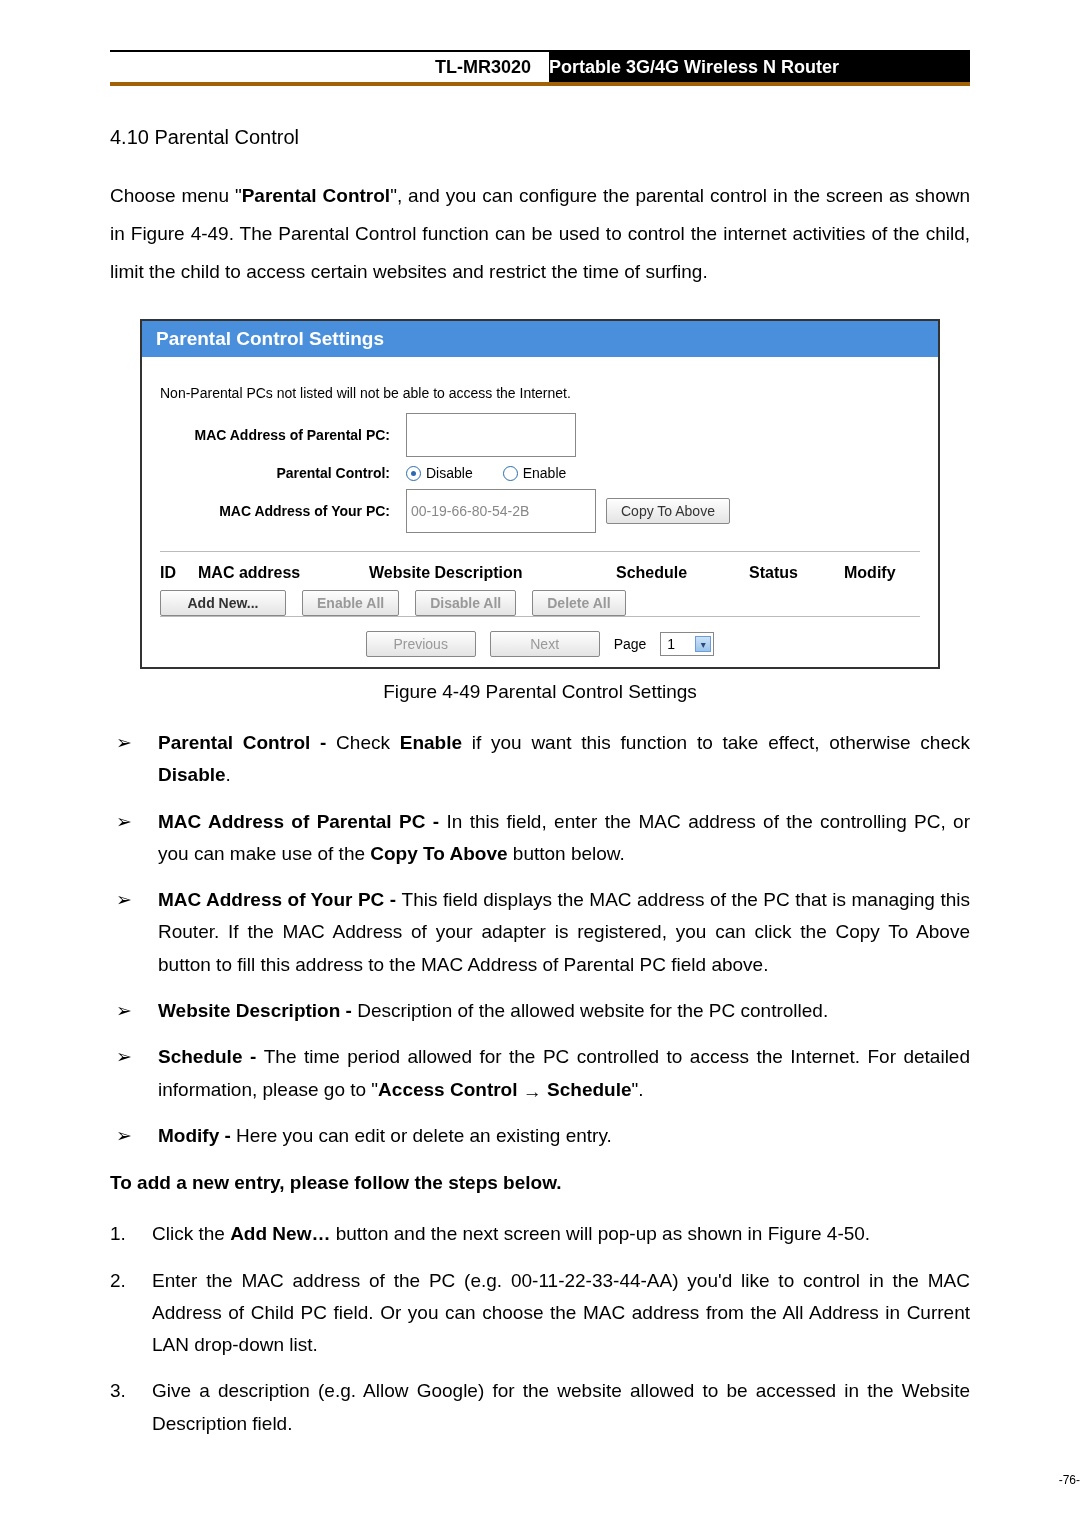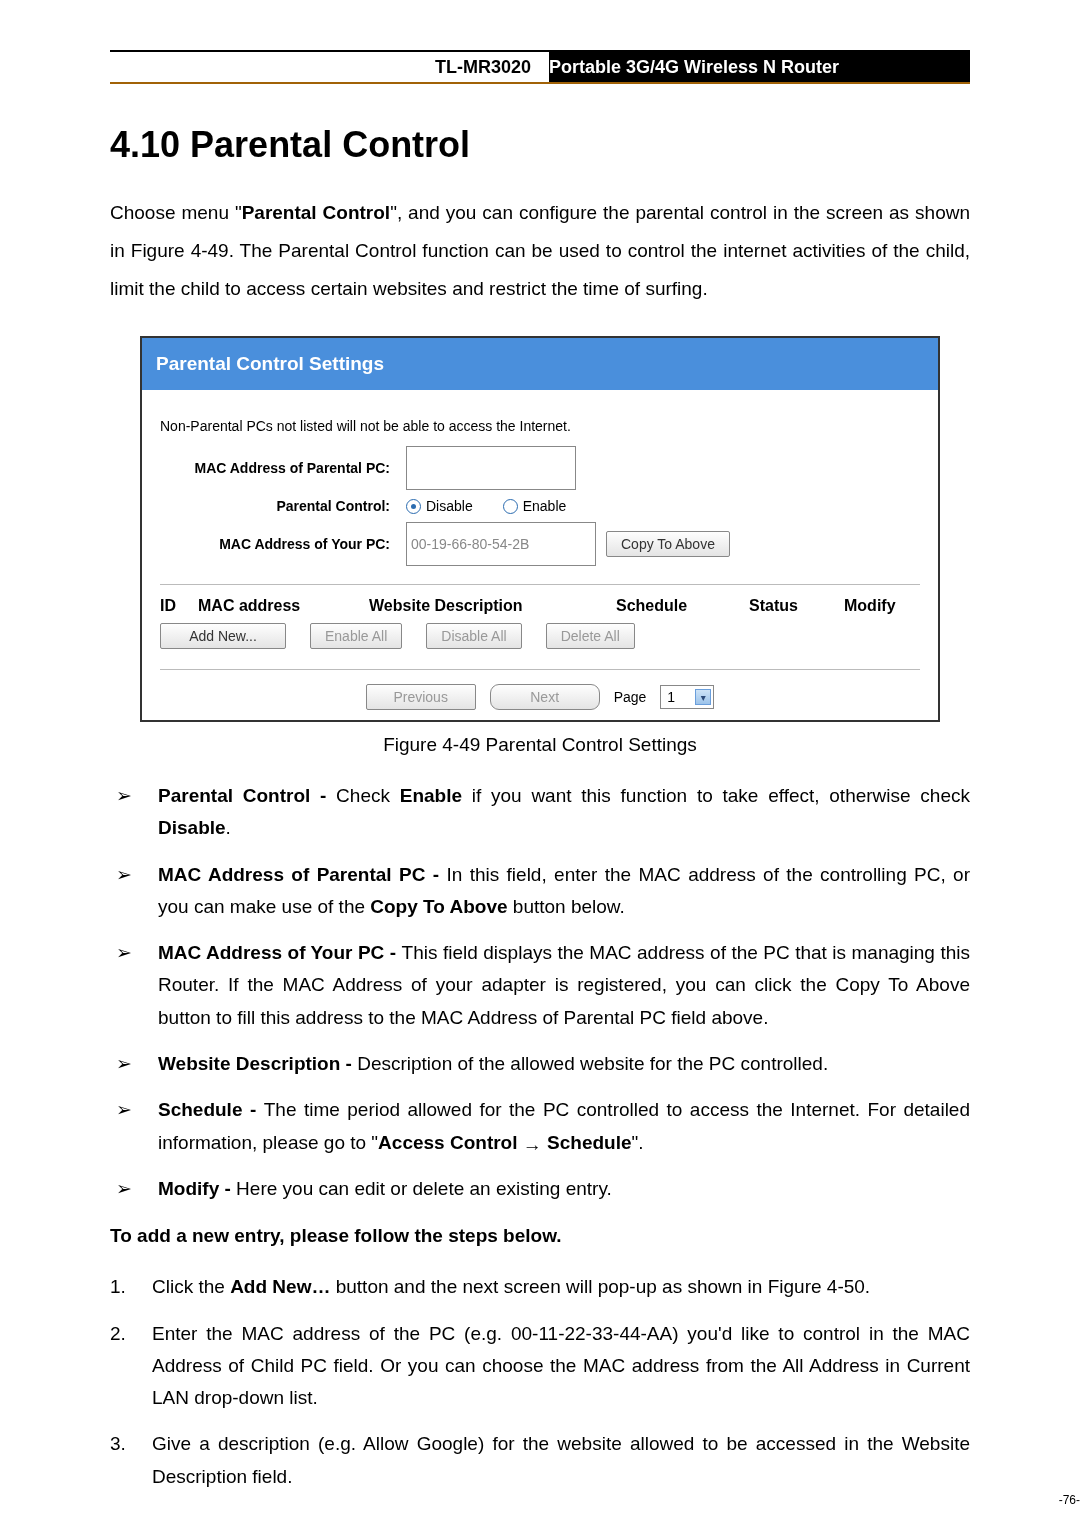--- a/index.html
+++ b/index.html
@@ -13,21 +13,21 @@
     box-sizing: border-box;
     font-family: Arial, Helvetica, sans-serif;
     color: #000;
     padding: 50px 110px 40px 110px;
     position: relative;
   }
 
   
   .header-bar {
     border-top: 2px solid #000;
-    border-bottom: 2px solid #a16207;
+    border-bottom: 4px solid #a16207;
     height: 30px;
     display: flex;
     align-items: stretch;
     font-size: 18px;
     margin-bottom: 40px;
   }
   .header-left {
     flex: 1;
     background: #fff;
     color: #000;
@@ -40,22 +40,22 @@
   .header-right {
     flex: 1;
     background: #000;
     color: #fff;
     font-weight: bold;
     display: flex;
     align-items: center;
   }
 
   h2.section {
-    font-size: 36px;
-    font-weight: bold;
+    font-size: 20px;
+    font-weight: normal;
     margin: 0 0 28px 0;
   }
   .intro {
     font-size: 19px;
     line-height: 2.0;
     text-align: justify;
     margin-bottom: 28px;
   }
 
   
@@ -65,21 +65,21 @@
   .panel {
     border: 2px solid #333;
     background: #fff;
     padding: 0 0 6px 0;
   }
   .panel-title {
     background: #4a8fdc;
     color: #fff;
     font-weight: bold;
     font-size: 19px;
-    padding: 15px 14px;
+    padding: 7px 14px;
   }
   .panel-body {
     padding: 0 18px;
   }
   .notice {
     font-family: Verdana, Arial, sans-serif;
     font-size: 14px;
     color: #000;
     margin: 28px 0 12px 0;
   }
@@ -155,22 +155,23 @@
     margin-bottom: 8px;
   }
   .tbl-head .c-id     { width: 40px; }
   .tbl-head .c-mac    { width: 180px; }
   .tbl-head .c-desc   { width: 260px; }
   .tbl-head .c-sched  { width: 140px; }
   .tbl-head .c-status { width: 100px; }
   .tbl-head .c-mod    { width: 80px; }
   .tbl-btns {
     display: flex;
-    gap: 24px;
-    margin-bottom: 20px;
+    gap: 16px;
+    margin-bottom: 0;
+    font-weight: bold;
   }
   .pager {
     display: flex;
     justify-content: center;
     align-items: center;
     gap: 14px;
     padding: 14px 0 4px 0;
     border-top: 1px solid #bbb;
     font-family: Verdana, Arial, sans-serif;
     font-size: 14px;
@@ -321,21 +322,21 @@
 
       <div class="tbl-btns">
         <span class="btn" style="width:96px;">Add New...</span>
         <span class="btn dim">Enable All</span>
         <span class="btn dim">Disable All</span>
         <span class="btn dim">Delete All</span>
       </div>
 
       <div class="pager">
         <span class="btn dim" style="width:80px;">Previous</span>
-        <span class="btn dim" style="width:80px;border-radius:9px;">Next</span>
+        <span class="btn dim" style="width:80px;">Next</span>
         <span>Page</span>
         <span class="select">
           <span>1</span>
           <span class="arrow">▾</span>
         </span>
       </div>
     </div>
   </div>
 </div>
 

